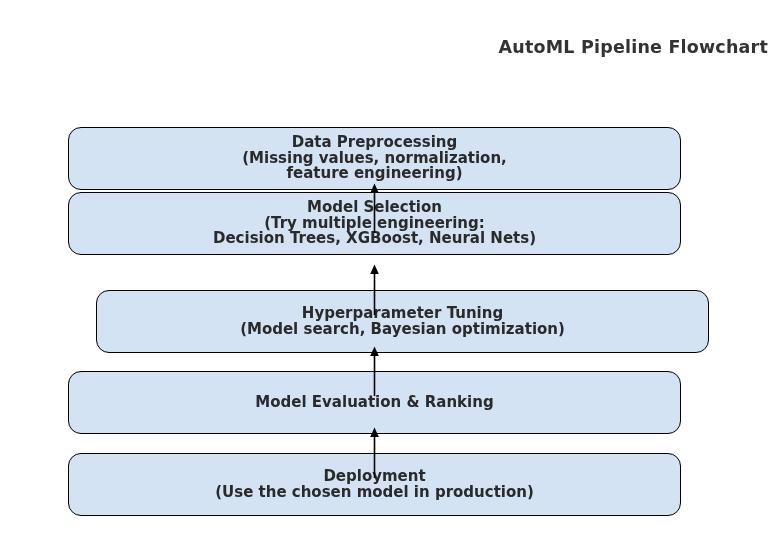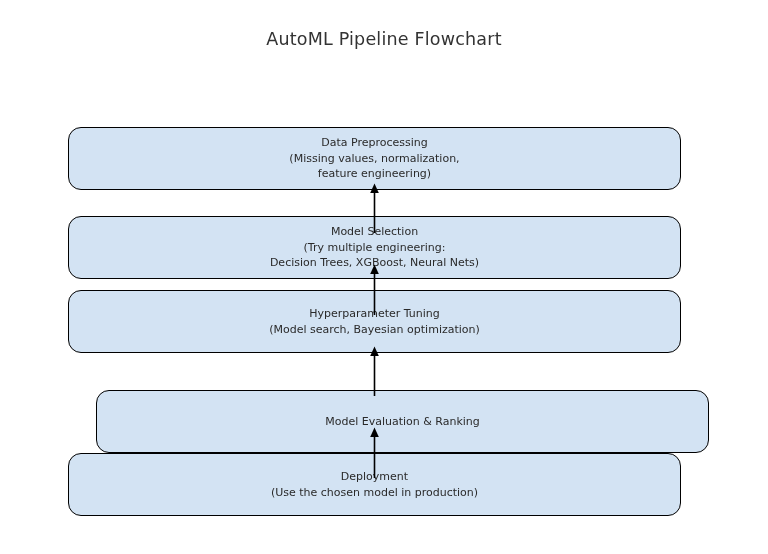--- a/index.html
+++ b/index.html
@@ -6,52 +6,53 @@
   .canvas {
     position: relative;
     width: 768px;
     height: 554px;
     background: var(--background, #ffffff);
     font-family: "DejaVu Sans", "Liberation Sans", sans-serif;
     overflow: hidden;
   }
   .title {
     position: absolute;
-    top: 29px;
+    top: 37px;
     left: 0;
     width: 100%;
-    text-align: center;
-    font-weight: normal;
+    text-align: right;
+    font-weight: bold;
     font-size: 17.5px;
     letter-spacing: 0.2px;
     color: var(--title-color, #333333);
   }
   .node {
     position: absolute;
     left: 68px;
     width: 613px;
     height: 63px;
     box-sizing: border-box;
     background: var(--node-fill, #d3e3f3);
     border: 1.8px solid var(--node-border, #000000);
     border-radius: 13px;
     display: flex;
     flex-direction: column;
     align-items: center;
     justify-content: center;
     text-align: center;
     color: var(--node-text, #2a2a2a);
-    font-size: 11px;
+    font-size: 15px;
     line-height: 15.5px;
+    font-weight: bold;
   }
   .node .detail { white-space: pre-line; }
   .n0 { top: 127px; }
-  .n1 { top: 216px; }
-  .n2 { top: 290px; }
-  .n3 { top: 390px; margin-left: 28px; }
+  .n1 { top: 192px; }
+  .n2 { top: 290px; margin-left: 28px; }
+  .n3 { top: 371px; }
   .n4 { top: 453px; text-align: right; }
   .arrows {
     position: absolute;
     top: 0; left: 0;
     width: 768px; height: 554px;
     pointer-events: none;
   }
   .arrows line { stroke: var(--arrow-color, #000000); stroke-width: 1.6; }
   .arrows polygon { fill: var(--arrow-color, #000000); }
 </style>

